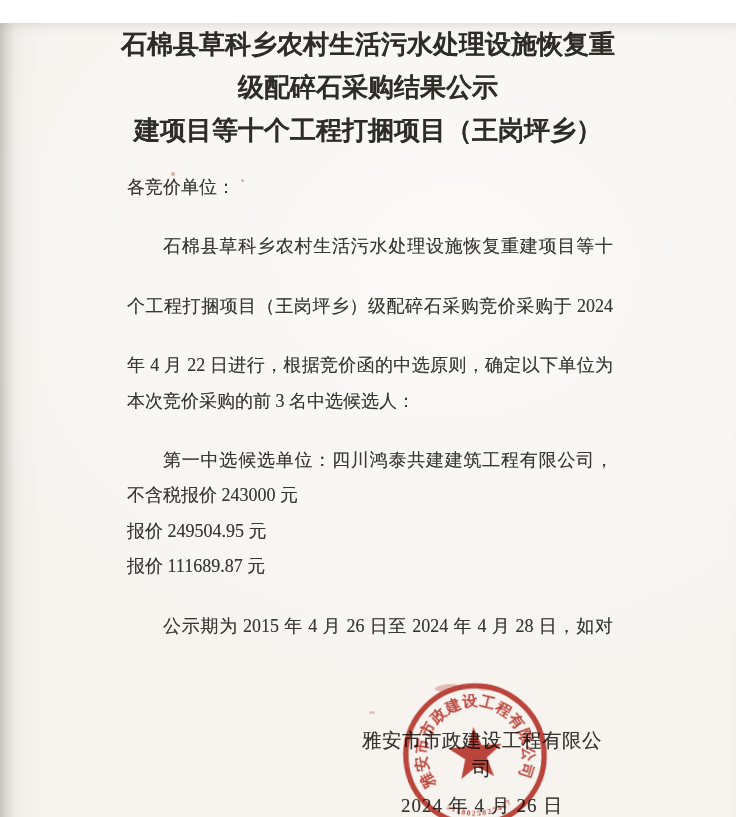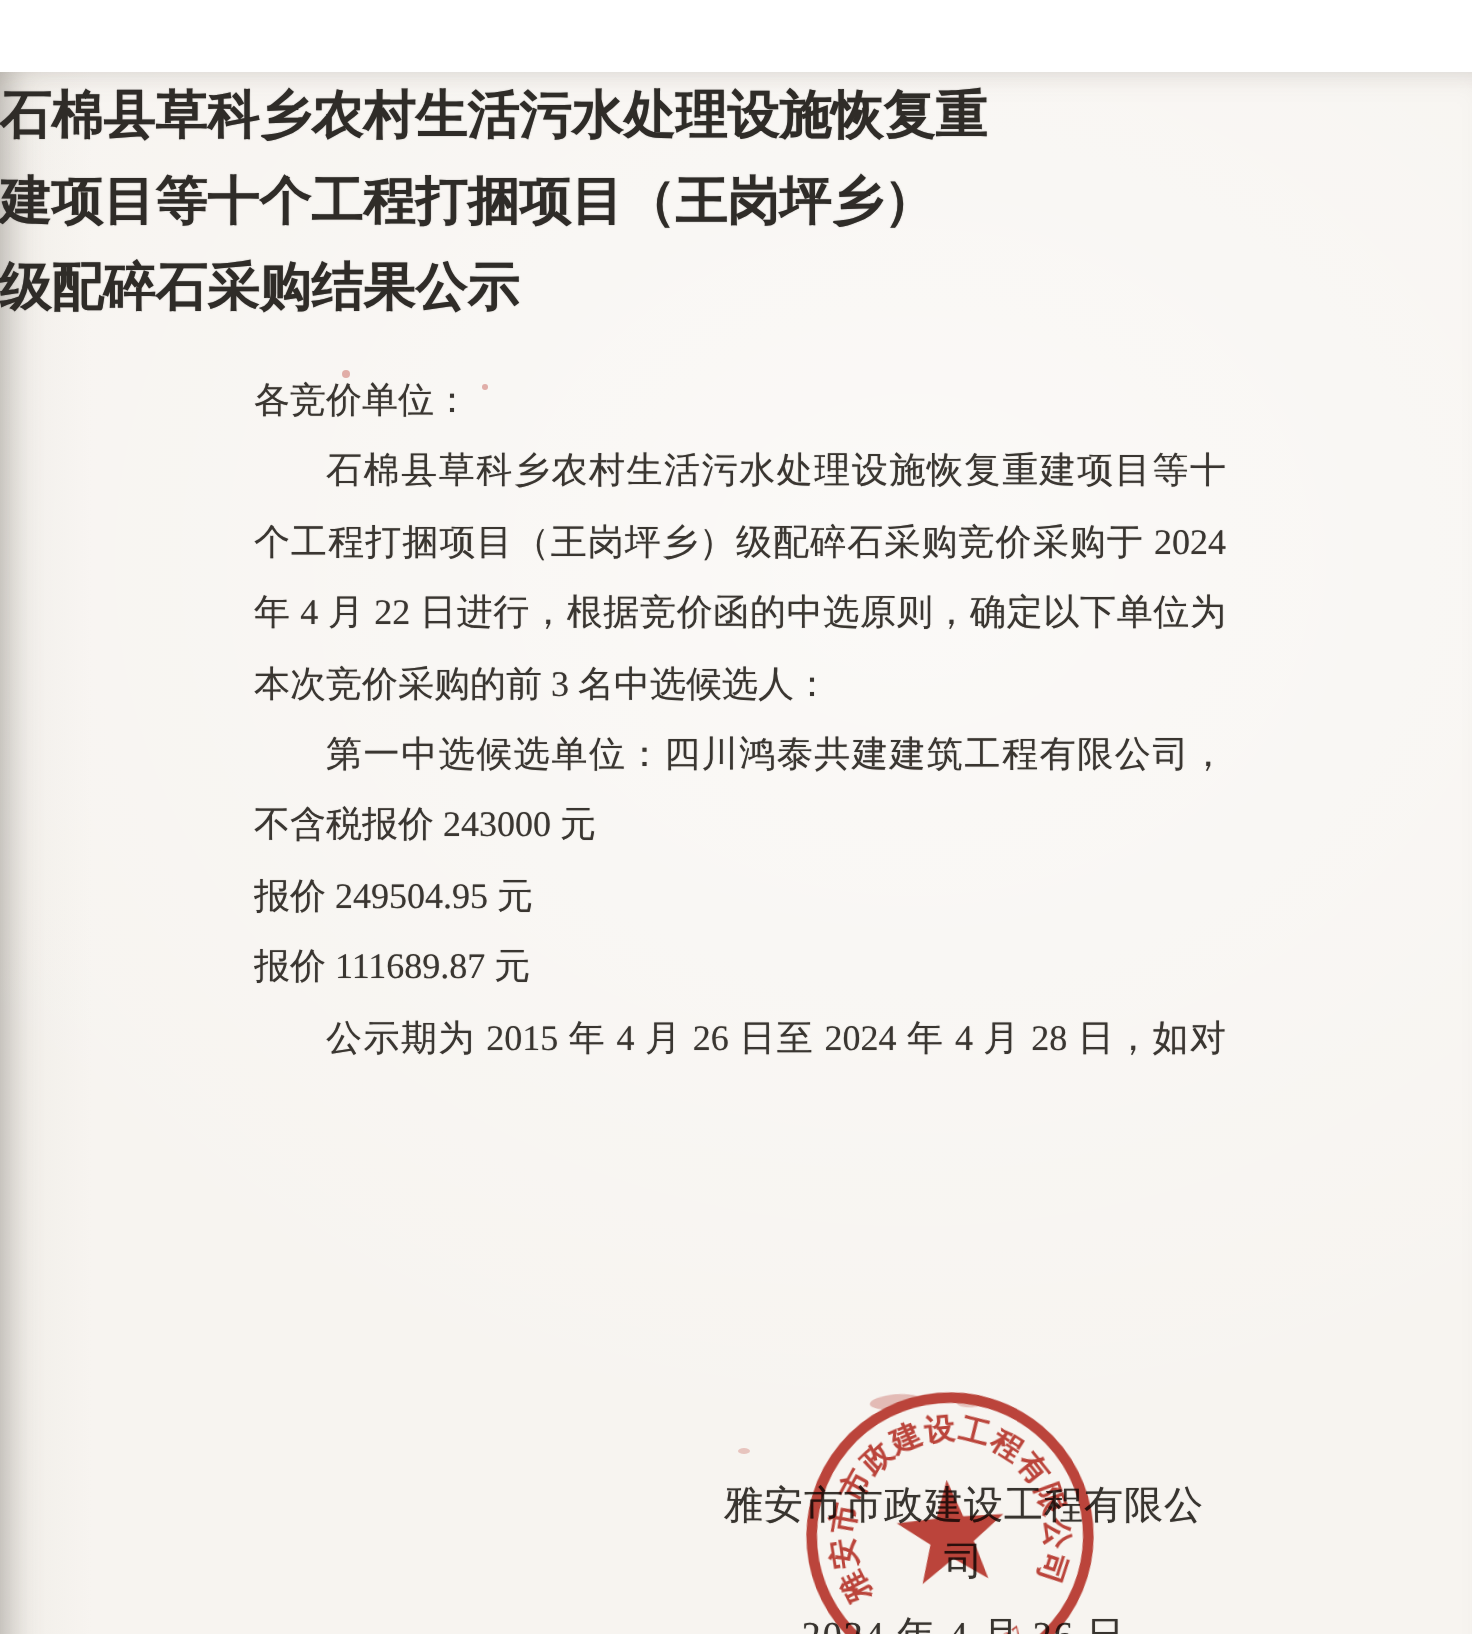--- a/index.html
+++ b/index.html
@@ -10,32 +10,32 @@
   .page{
     position:relative;width:736px;height:817px;
     background:
       radial-gradient(120% 90% at 62% 30%, rgba(255,255,255,.5), rgba(255,255,255,0) 62%),
       linear-gradient(90deg,#e7e4df 0px,#f2efea 14px,#f7f4f0 46px),
       #f7f4f0;
     box-shadow:inset 14px 0 18px -12px rgba(120,112,104,.45), inset 0 10px 16px -12px rgba(140,132,124,.3);
     color:#38342f;
   }
   
-  .title{margin:36px 0 0 0;text-align:left;}
+  .title{margin:23px 0 0 0;text-align:center;}
   .title .t-line{
     font-size:26px;font-weight:700;line-height:43px;
     color:#2f2c28;letter-spacing:0px;
     text-shadow:0 0 .6px rgba(47,44,40,.55);
   }
   
   .body{margin:18px 0 0 127px;width:486px;font-size:18px;line-height:35.4px;color:#3a3631;
         text-shadow:0 0 .5px rgba(58,54,49,.5);}
   .line{height:35.4px;overflow:hidden;}
   .indent{padding-left:36px;}
-  .just{text-align:justify;text-align-last:justify;}
+  .just{text-align:justify;text-align-last:justify;margin-top:24px;}
   
   .signature{position:absolute;left:361px;top:704px;width:242px;text-align:center;color:#38342f;
              text-shadow:0 0 .5px rgba(58,54,49,.5);}
   .sig-company{font-size:19.5px;line-height:28px;letter-spacing:.5px;}
   .sig-date{font-size:19px;line-height:26px;margin-top:10px;letter-spacing:1px;}
   
   .stamp{
     position:absolute;left:399px;top:656px;width:152px;height:152px;
     transform:rotate(-5deg);
     mix-blend-mode:multiply;opacity:.93;filter:blur(.3px);
@@ -51,22 +51,22 @@
   .sp2{left:241px;top:156px;width:3px;height:3px;}
   .sp3{left:369px;top:688px;width:6px;height:3px;opacity:.3;}
 </style>
 </head>
 <body>
 
 <div class="page">
 
   <div class="title">
     <div class="t-line">石棉县草科乡农村生活污水处理设施恢复重</div>
+    <div class="t-line">级配碎石采购结果公示</div>
     <div class="t-line">建项目等十个工程打捆项目（王岗坪乡）</div>
-    <div class="t-line">级配碎石采购结果公示</div>
   </div>
 
   <div class="body">
     <div class="line">各竞价单位：</div>
     <div class="line indent just">石棉县草科乡农村生活污水处理设施恢复重建项目等十</div>
     <div class="line just">个工程打捆项目（王岗坪乡）级配碎石采购竞价采购于 2024</div>
     <div class="line just">年 4 月 22 日进行，根据竞价函的中选原则，确定以下单位为</div>
     <div class="line">本次竞价采购的前 3 名中选候选人：</div>
     <div class="line indent just">第一中选候选单位：四川鸿泰共建建筑工程有限公司，</div>
     <div class="line">不含税报价 243000 元</div>

